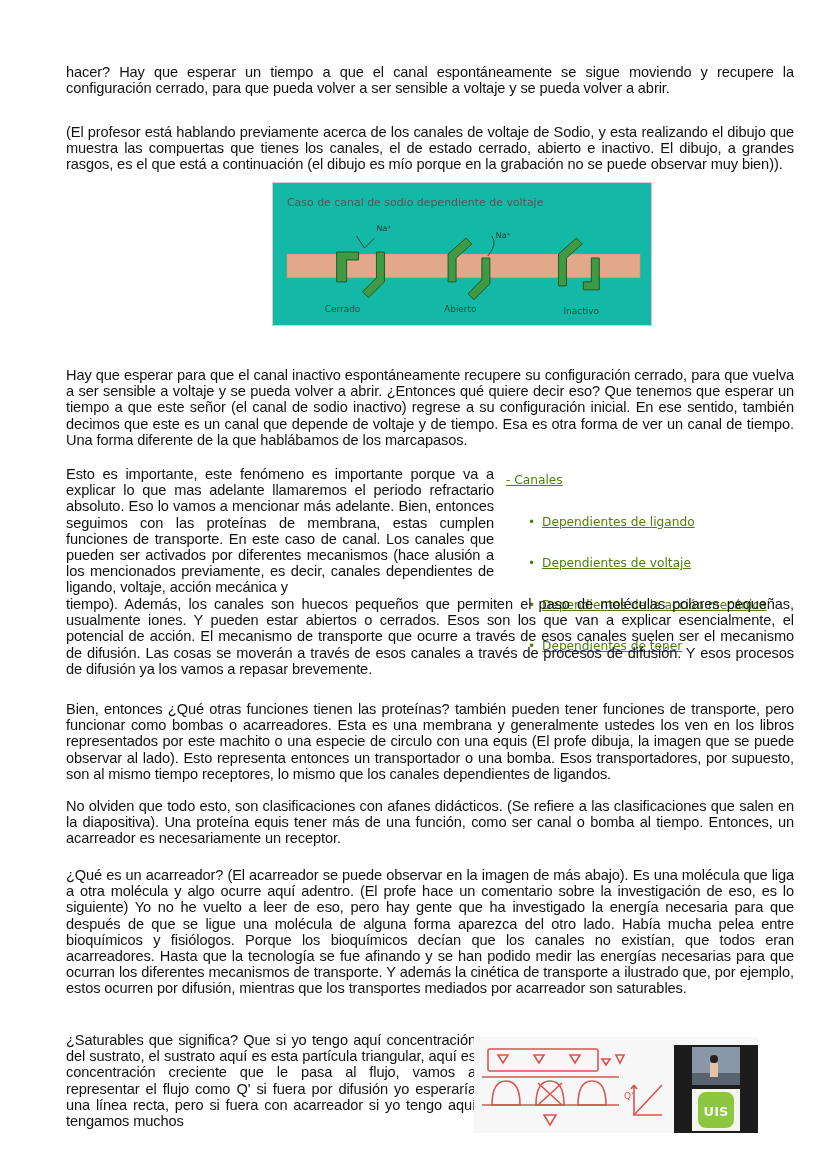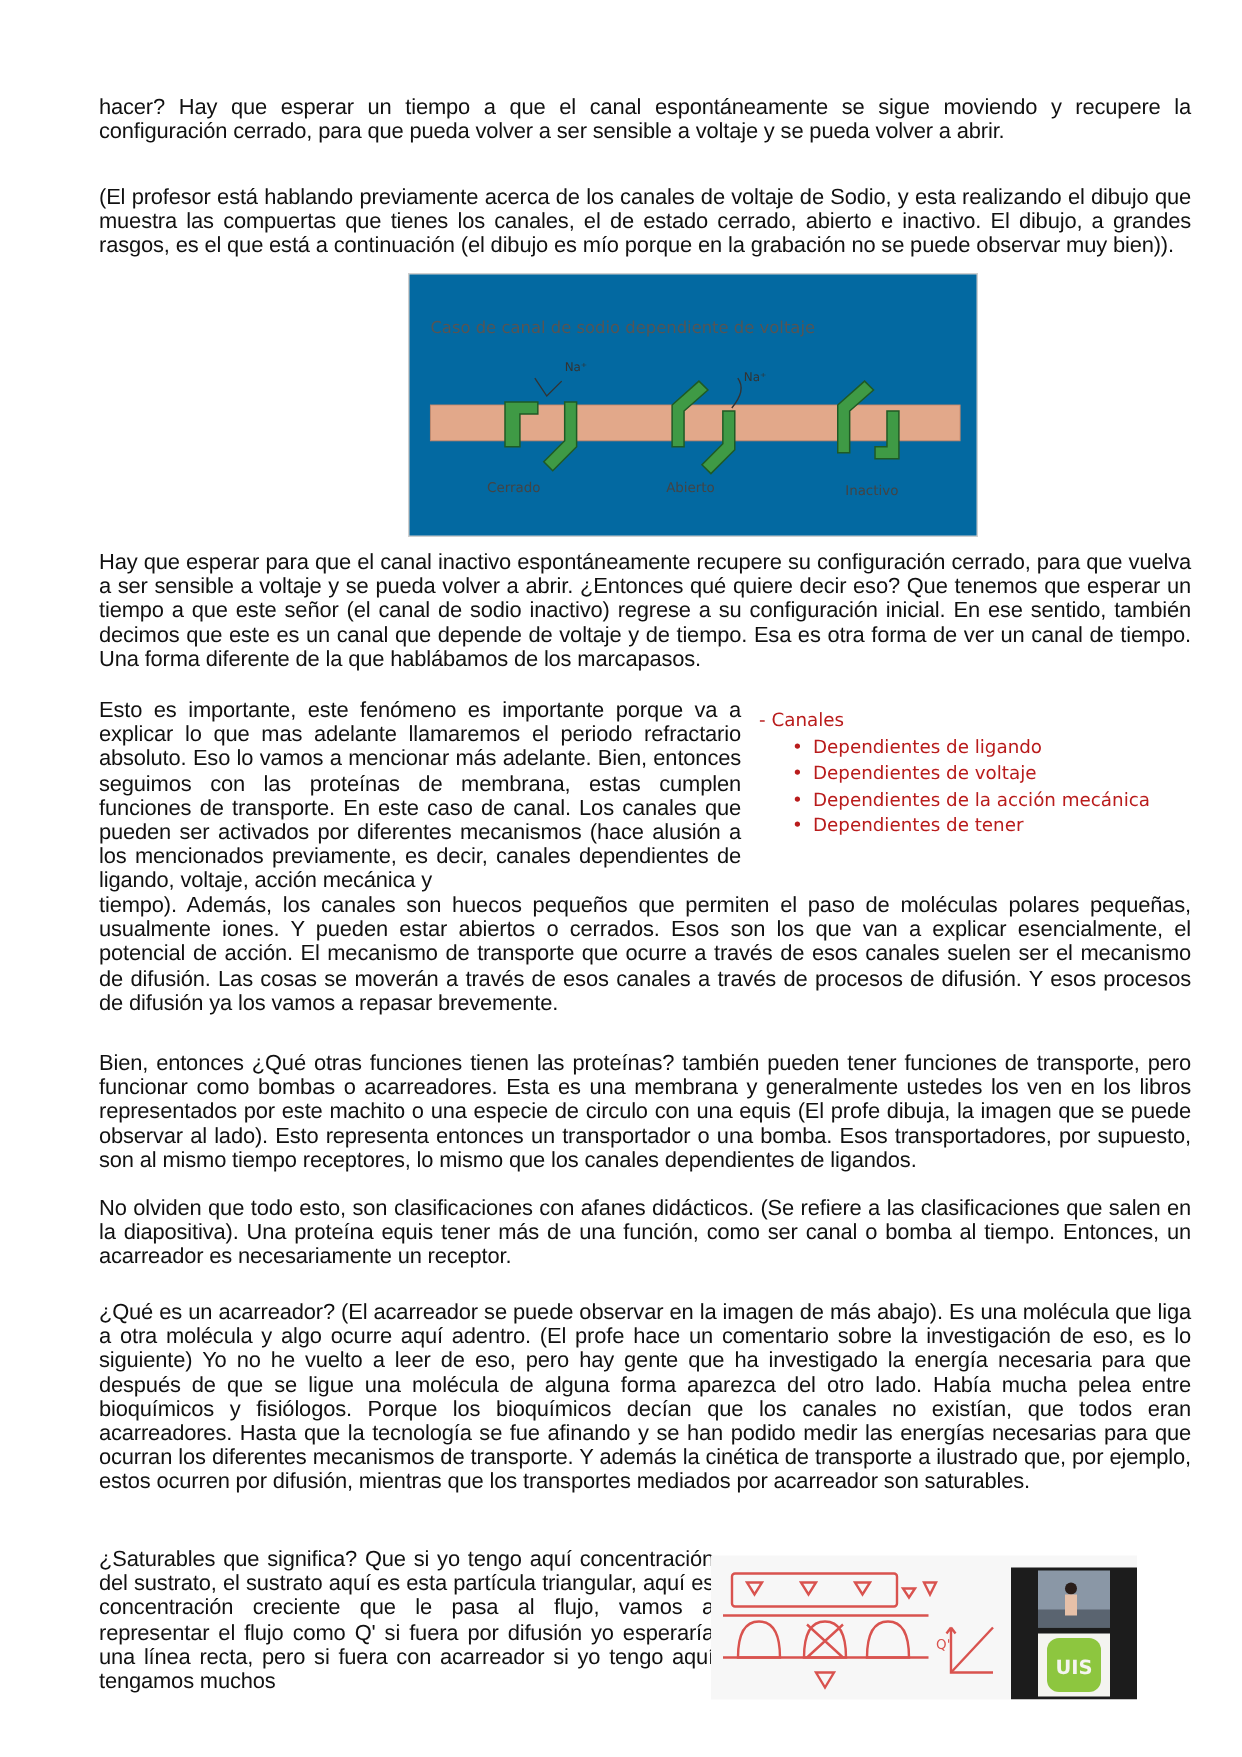--- a/index.html
+++ b/index.html
@@ -2,28 +2,28 @@
 <html><head>
 <meta charset="utf-8">
 <style>
   html, body { margin: 0; padding: 0; background: #ffffff; }
   body { width: 828px; height: 1171px; position: relative; overflow: hidden;
          font-family: "Liberation Sans", sans-serif; color: #111; }
   .p { position: absolute; left: 50px; width: 728px; font-size: 14.6px; line-height: 16.2px;
        text-align: justify; margin: 16px; letter-spacing: -0.1px; }
   .p.narrow { width: 428px; }
   .fig { position: absolute; }
-  .fig1 { left: 272px; top: 182px; width: 380px; height: 176px; background: #0369a1;
+  .fig1 { left: 272px; top: 182px; width: 380px; height: 144px; background: #14b8a6;
           border: 1px solid #cfcfcf; box-sizing: border-box; }
   .fig1 svg { width: 100%; height: 100%; display: block; }
   .slide { position: absolute; left: 506px; top: 472px; width: 270px;
-           font-family: "DejaVu Sans", sans-serif; font-size: 12.2px; line-height: 17.6px; color: #b91c1c; }
+           font-family: "DejaVu Sans", sans-serif; font-size: 12.2px; line-height: 17.6px; color: #4d7c0f; text-decoration: underline; }
   .slide .head { margin: 0; }
   .slide ul { margin: 0; padding-left: 22px; list-style: none; }
-  .slide li { position: relative; padding-left: 14px; }
+  .slide li { position: relative; padding-left: 14px; margin-top: 24px; }
   .slide li::before { content: "•"; position: absolute; left: 0; top: 0; }
   .fig2 { left: 474px; top: 1037px; width: 284px; height: 96px; background: #f7f7f7; }
   .fig2 svg { width: 100%; height: 100%; display: block; }
 </style>
 </head>
 <body>
 
 <p class="p" style="top:48px">hacer? Hay que esperar un tiempo a que el canal espontáneamente se sigue moviendo y recupere la configuración cerrado, para que pueda volver a ser sensible a voltaje y se pueda volver a abrir.</p>
 
 <p class="p" style="top:108px">(El profesor está hablando previamente acerca de los canales de voltaje de Sodio, y esta realizando el dibujo que muestra las compuertas que tienes los canales, el de estado cerrado, abierto e inactivo. El dibujo, a grandes rasgos, es el que está a continuación (el dibujo es mío porque en la grabación no se puede observar muy bien)).</p>

